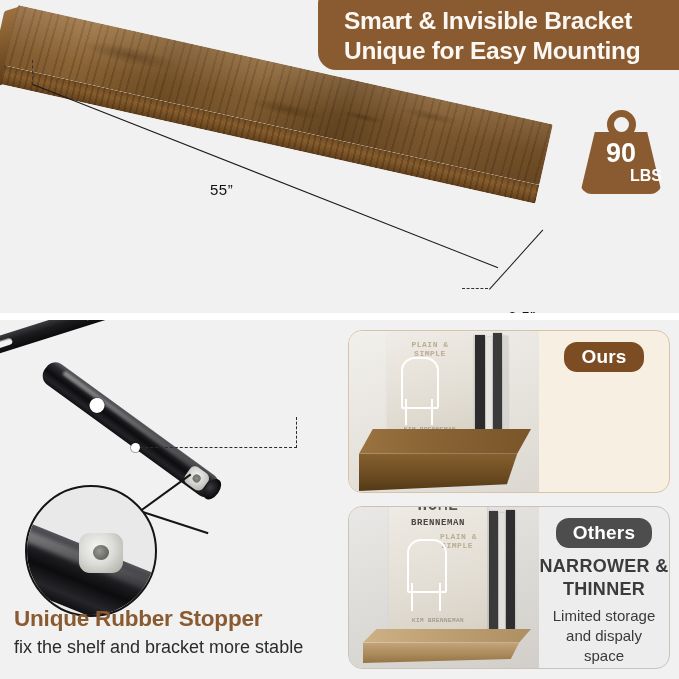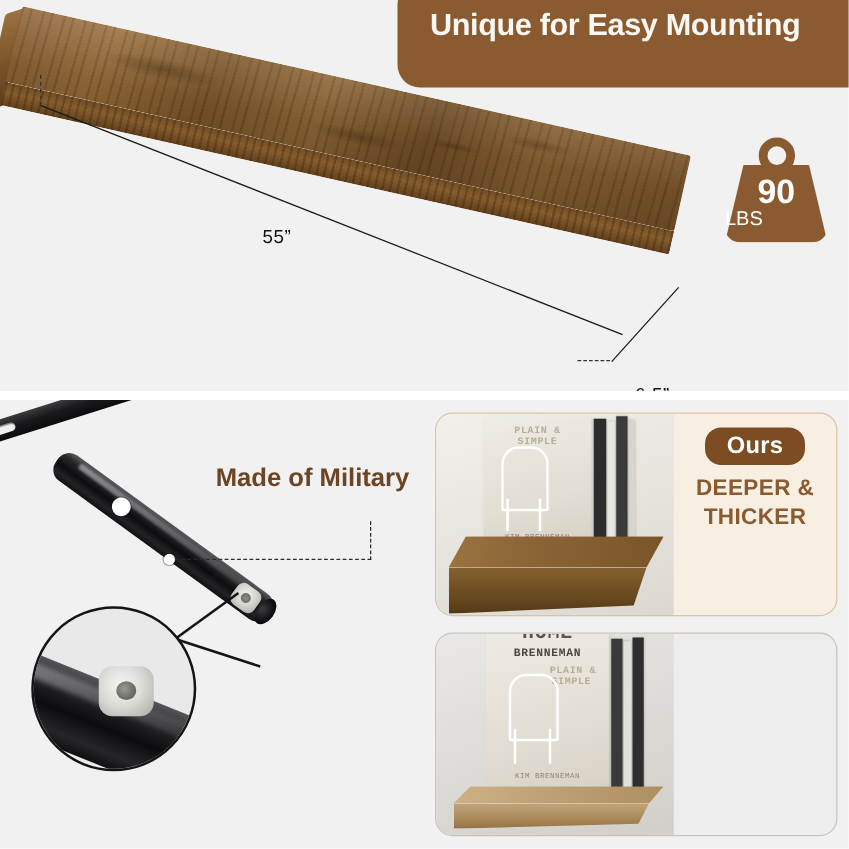--- a/index.html
+++ b/index.html
@@ -40,22 +40,22 @@
     position:absolute;left:0;top:22px;width:82px;height:62px;
     background:#8a5a30;
     border-radius:16px 16px 12px 12px;
     clip-path:polygon(18% 0%, 82% 0%, 100% 100%, 0% 100%);
   }
   .weight-badge .wnum{
     position:absolute;left:0;top:30px;width:82px;text-align:center;
     color:#ffffff;font-size:27px;font-weight:bold;line-height:27px;
   }
   .weight-badge .wunit{
-    position:absolute;left:0;top:58px;width:82px;text-align:left;
-    color:#ffffff;font-size:16px;font-weight:normal;line-height:16px;
+    position:absolute;left:0;top:58px;width:82px;text-align:right;
+    color:#ffffff;font-size:16px;font-weight:bold;line-height:16px;
   }
 
   
   .shelf-wrap{position:absolute;left:0;top:0;width:679px;height:313px;}
   .shelf-top{
     position:absolute;left:18px;top:5px;width:560px;height:250px;
     transform:rotate(12.6deg);transform-origin:0 0;
   }
   .board-face{
     position:absolute;left:0;top:0;width:548px;height:62px;
@@ -289,20 +289,21 @@
       <div class="dim-dash" style="left:32px;top:60px;height:25px;"></div>
       <div class="dim-line" style="left:33px;top:84px;width:500px;transform:rotate(21.5deg);"></div>
       <div class="dim-label" style="left:210px;top:181px;">55”</div>
 
       <div class="dim-dash-h" style="left:462px;top:288px;width:26px;"></div>
       <div class="dim-line" style="left:489px;top:289px;width:80px;transform:rotate(-48deg);"></div>
       <div class="dim-label" style="left:508px;top:272px;margin-top:36px;">6.5”</div>
     </div>
 
     <div class="header-banner">
+      <div class="hline">Smart &amp; Invisible Bracket</div>
       <div class="hline">Unique for Easy Mounting</div>
     </div>
 
     <div class="weight-badge">
       <div class="ring"></div>
       <div class="body"></div>
       <div class="wnum">90</div>
       <div class="wunit">LBS</div>
     </div>
   </div>
@@ -333,23 +334,26 @@
         </div>
         <div class="mstop"></div>
       </div>
 
       <div class="callout-dot"></div>
       <div class="callout-h"></div>
       <div class="callout-v"></div>
     </div>
 
     <div class="military-text">
-      <div>Made of Military</div>
-    </div>
-
+    </div>
+
+    <div class="stopper-block">
+      <div class="stopper-title">Unique Rubber Stopper</div>
+      <div class="stopper-sub">fix the shelf and bracket more stable</div>
+    </div>
 
     <div class="card ours">
       <div class="photo photo-ours">
         <div class="bookcover" style="left:38px;top:2px;width:86px;height:107px;">
           <div class="bk-title" style="top:8px;font-size:8px;">PLAIN &amp;</div>
           <div class="bk-title" style="top:17px;font-size:8px;">SIMPLE</div>
           <div class="chairart" style="left:14px;top:24px;width:34px;height:48px;border-radius:14px 14px 2px 2px;"></div>
           <div class="chairart" style="left:18px;top:66px;width:2px;height:26px;border:none;background:#fff;"></div>
           <div class="chairart" style="left:44px;top:66px;width:2px;height:26px;border:none;background:#fff;"></div>
           <div class="bk-author" style="top:93px;font-size:6px;">KIM BRENNEMAN</div>
@@ -361,24 +365,20 @@
 
         <div class="shelf3d" style="left:10px;top:98px;width:172px;height:62px;">
           <div class="sf-top" style="background:linear-gradient(92deg,#9a7340 0%,#8a6435 40%,#7a5529 100%);
                       clip-path:polygon(8% 0%,100% 0%,92% 100%,0% 100%);"></div>
           <div class="sf-front" style="background:linear-gradient(180deg,#85602f 0%,#6d4c22 55%,#533917 100%);
                       clip-path:polygon(0% 0%,92% 0%,86% 82%,0% 100%);"></div>
         </div>
       </div>
       <div class="cardtext">
         <span class="badge ours-b">Ours</span>
-        <div class="cap ours-c">
-          <div>DEEPER &amp;</div>
-          <div>THICKER</div>
-        </div>
       </div>
     </div>
 
     <div class="card others">
       <div class="photo photo-others">
         <div class="bookcover" style="left:40px;top:-10px;width:98px;height:140px;">
           <div class="bk-mgmt" style="top:0;font-size:16px;color:#5a564f;">HOME</div>
           <div class="bk-mgmt" style="top:21px;font-size:9px;">BRENNEMAN</div>
           <div class="bk-title" style="top:36px;font-size:8px;text-align:right;padding-right:10px;box-sizing:border-box;">PLAIN &amp;</div>
           <div class="bk-title" style="top:45px;font-size:8px;text-align:right;padding-right:14px;box-sizing:border-box;">SIMPLE</div>
@@ -391,16 +391,24 @@
         <div class="spine" style="left:150px;top:6px;width:6px;height:120px;background:#e2e0dc;"></div>
         <div class="spine" style="left:157px;top:3px;width:9px;height:123px;background:#2e2e2e;"></div>
 
         <div class="shelf3d" style="left:14px;top:122px;width:168px;height:34px;">
           <div class="sf-top" style="background:linear-gradient(92deg,#cdb184 0%,#bfa074 45%,#ad8f62 100%);
                       clip-path:polygon(8% 0%,100% 0%,93% 100%,0% 100%);"></div>
           <div class="sf-front" style="background:linear-gradient(180deg,#c3a477 0%,#ab8a5c 55%,#947444 100%);
                       clip-path:polygon(0% 0%,93% 0%,88% 80%,0% 100%);"></div>
         </div>
       </div>
+      <div class="cardtext">
+        <span class="badge others-b">Others</span>
+        <div class="cap others-c">
+          <div>NARROWER &amp;</div>
+          <div>THINNER</div>
+        </div>
+        <div class="desc others-d" style="width:118px;">Limited storage and dispaly space</div>
+      </div>
     </div>
 
   </div>
 </div>
 
 </body></html>

